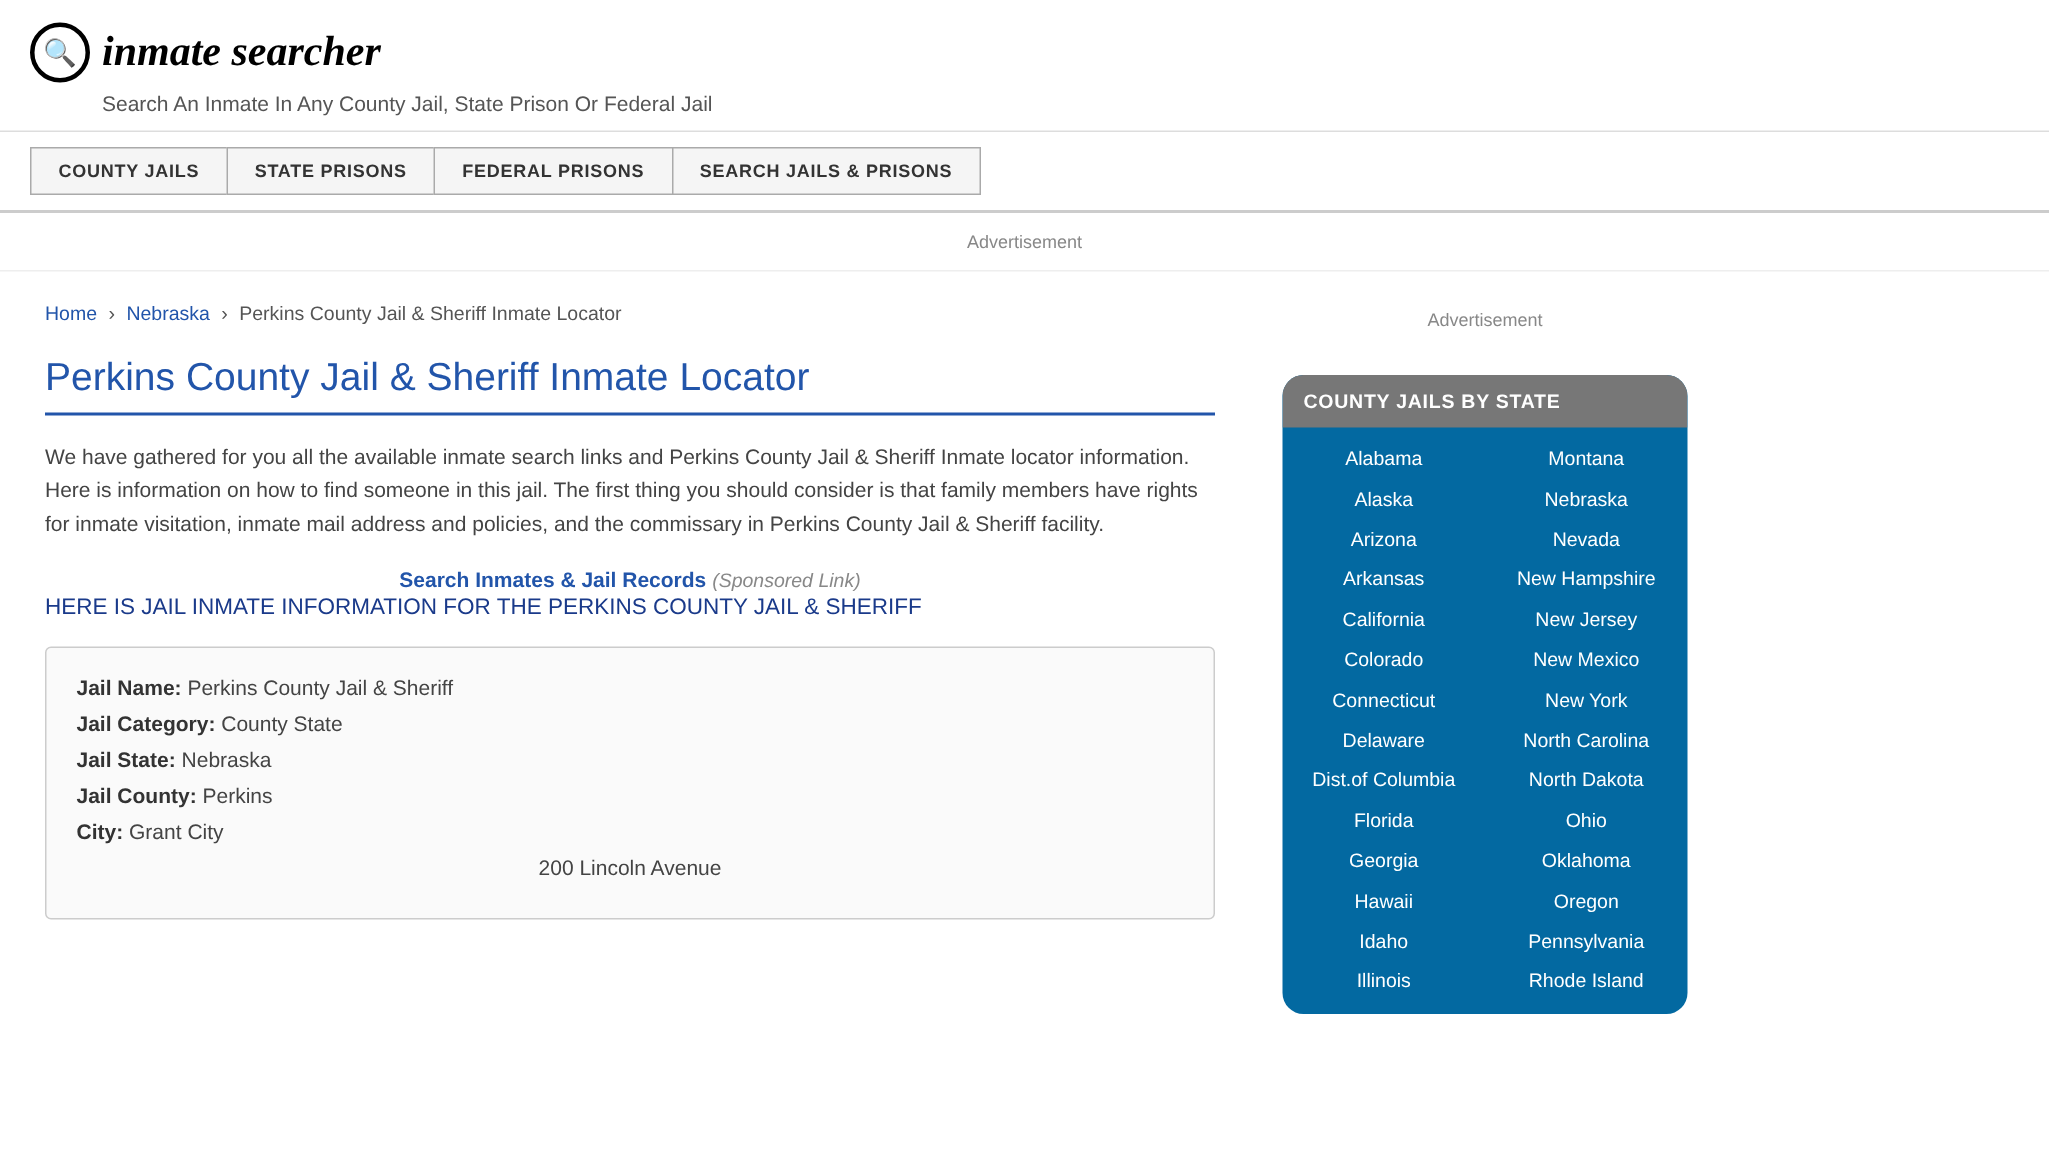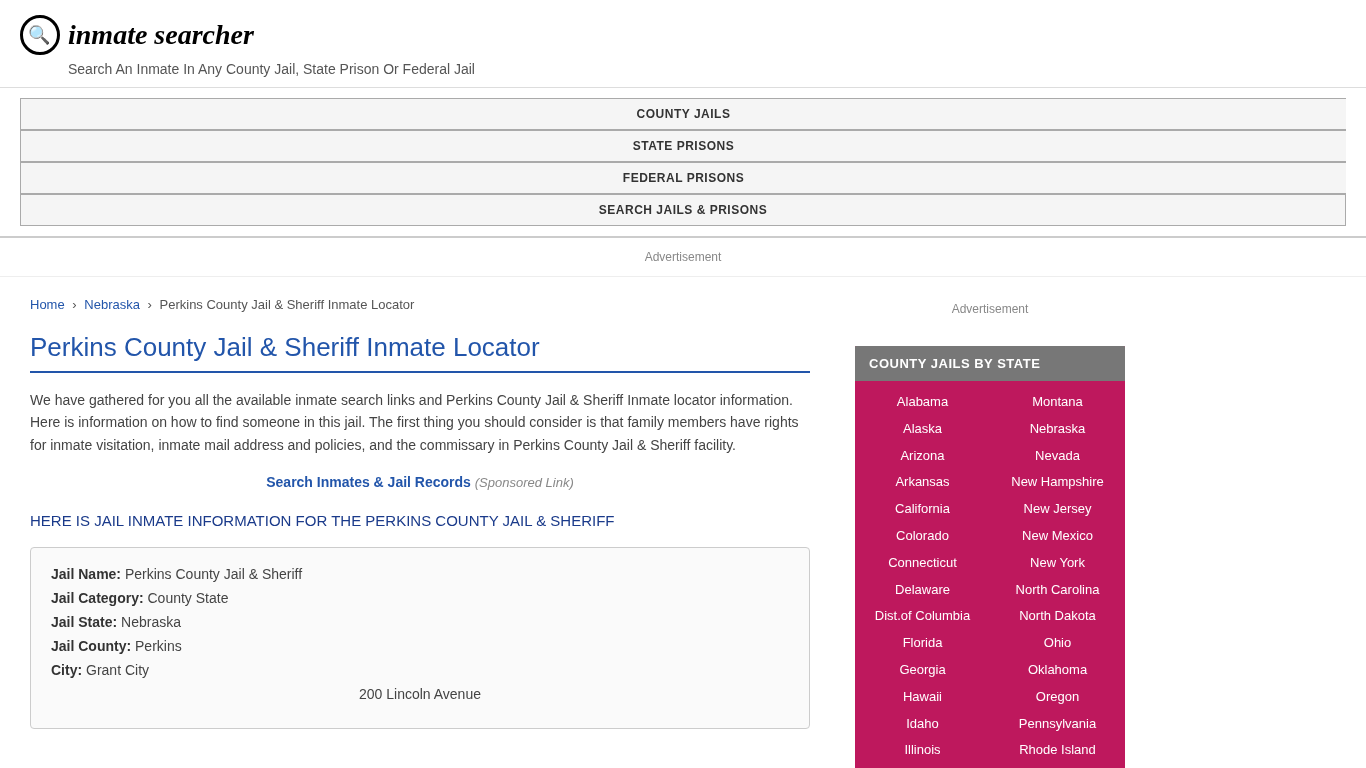--- a/index.html
+++ b/index.html
@@ -6,21 +6,21 @@
     body { font-family: Arial, sans-serif; font-size: 14px; color: #333; background: #fff; }
 
     
     #header { padding: 15px 20px 10px 20px; border-bottom: 1px solid #ddd; }
     #logo-area { display: flex; align-items: center; gap: 8px; margin-bottom: 6px; }
     #logo-icon { width: 40px; height: 40px; border: 3px solid #000; border-radius: 50%; display: flex; align-items: center; justify-content: center; font-size: 18px; font-weight: bold; color: #000; }
     #logo-text { font-size: 28px; font-weight: bold; font-style: italic; color: #000; font-family: Georgia, serif; }
     #tagline { font-size: 14px; color: #555; margin-left: 48px; }
 
     
-    #nav { display: flex; gap: 0; padding: 10px 20px; border-bottom: 2px solid #ccc; flex-direction: column; }
+    #nav { display: flex; gap: 0; padding: 10px 20px; border-bottom: 2px solid #ccc; }
     .nav-btn { padding: 8px 18px; border: 1px solid #aaa; background: #f5f5f5; font-size: 12px; font-weight: bold; color: #333; cursor: pointer; text-transform: uppercase; letter-spacing: 0.5px; }
     .nav-btn:not(:last-child) { border-right: none; }
 
     
     #ad-banner { text-align: center; padding: 12px; color: #888; font-size: 12px; border-bottom: 1px solid #eee; }
 
     
     #main-layout { display: flex; padding: 0; }
     #content-area { flex: 1; padding: 20px 30px; max-width: 840px; }
     #sidebar { width: 300px; padding: 15px; }
@@ -30,37 +30,37 @@
     #breadcrumb a { color: #2255aa; text-decoration: none; }
     #breadcrumb .sep { margin: 0 4px; color: #555; }
 
     
     #page-title { font-size: 26px; color: #2255aa; font-weight: normal; margin-bottom: 16px; border-bottom: 2px solid #2255aa; padding-bottom: 8px; }
 
     
     #description { font-size: 14px; line-height: 1.6; color: #444; margin-bottom: 18px; }
 
     
-    #search-link-area { text-align: center; margin-bottom: 20px; }
+    #search-link-area { text-align: center; }
     #search-link { color: #2255aa; font-weight: bold; text-decoration: none; font-size: 14px; }
     .sponsored { color: #888; font-style: italic; font-size: 13px; }
 
     
     #info-heading { color: #1a3a8a; font-weight: normal; font-size: 15px; text-transform: uppercase; margin-bottom: 16px; line-height: 1.4; }
 
     
     #jail-info-box { border: 1px solid #ccc; border-radius: 4px; padding: 18px 20px; background: #fafafa; font-size: 14px; }
     .info-row { margin-bottom: 8px; }
     .info-label { font-weight: bold; margin-top: 48px; }
     .info-value { font-weight: normal; color: #444; text-align: center; }
 
     
     #sidebar-ad { text-align: center; color: #888; font-size: 12px; margin-bottom: 20px; padding: 10px; }
 
-    #county-jails-box { background: #be185d; border-radius: 1px; overflow: hidden; }
+    #county-jails-box { background: #0369a1; border-radius: 14px; overflow: hidden; }
     #county-jails-title { background: #777; color: #fff; font-weight: bold; font-size: 13px; padding: 10px 14px; text-transform: uppercase; letter-spacing: 0.5px; }
     #state-list { display: flex; padding: 8px 0; }
     .state-col { flex: 1; padding: 0 14px; text-align: center; }
     .state-link { display: block; color: #fff; font-size: 13px; padding: 3px 0; text-decoration: none; line-height: 1.6; }
   </style>
 </head>
 <body>
 
 <div id="header">
   <div id="logo-area">

